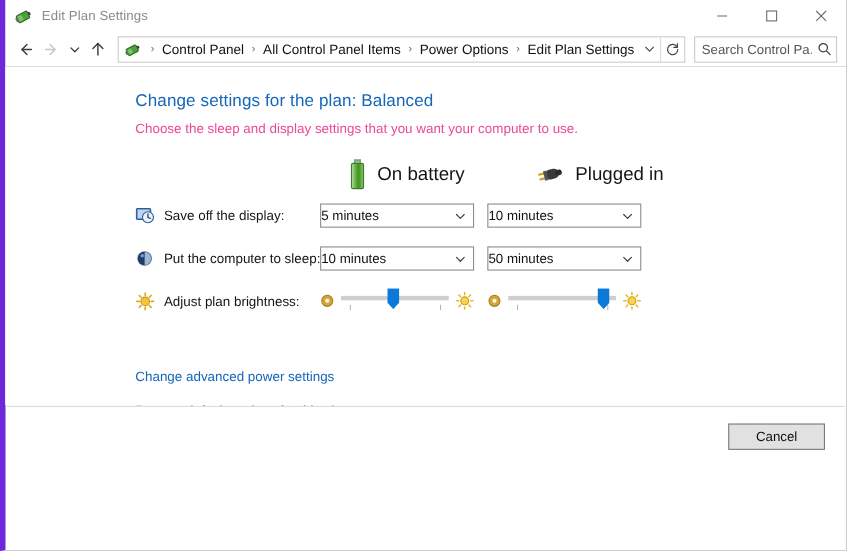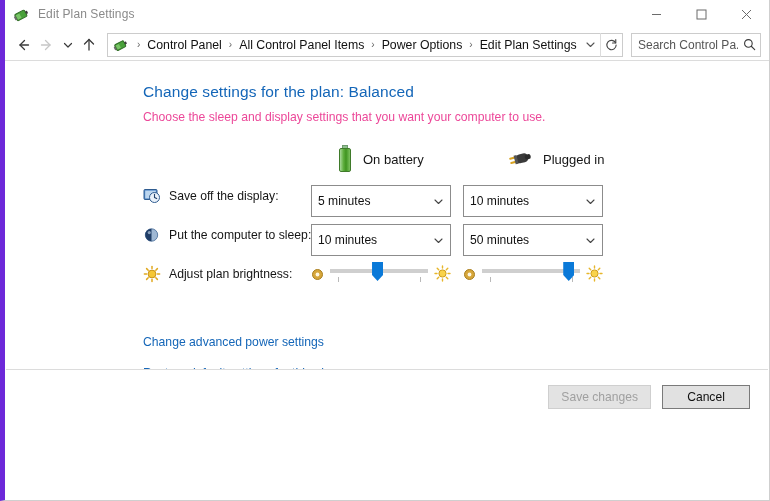--- a/index.html
+++ b/index.html
@@ -134,21 +134,20 @@
   }
   .searchbox input::placeholder { color: #555; opacity: 1; }
   .search-icon { width: 22px; display: flex; align-items: center; justify-content: center; color: #3a3a3a; flex: none; }
 
   
   .content-area {
     position: relative;
     height: 307px;
     background: #ffffff;
     display: flex;
-    gap: 20px;
   }
   .left-pane {
     width: 4px;
     flex: none;
     background: #ffffff;
   }
   .main-pane {
     flex: 1 1 auto;
     padding: 22px 0 0 114px;
     position: relative;
@@ -173,21 +172,21 @@
     height: 30px;
   }
   .col-head-item {
     position: absolute;
     top: 0;
     display: flex;
     align-items: center;
     height: 30px;
   }
   .col-head-item .label {
-    font-size: 13px;
+    font-size: 17px;
     color: #151515;
     margin-left: 10px;
     white-space: nowrap;
   }
   .col-battery { left: 194px; }
   .col-plug    { left: 362px; }
 
   
   .battery-icon { width: 16px; height: 28px; position: relative; }
   .battery-icon .cap {
@@ -219,28 +218,27 @@
   }
   .row .row-label {
     margin-left: 8px;
     font-size: 12.2px;
     color: #151515;
     white-space: nowrap;
   }
   .select {
     position: absolute;
     top: 9px;
-    width: 140px; height: 32px;
+    width: 140px; height: 22px;
     border: 1px solid #8c8c8c;
     background: #ffffff;
     display: flex;
     align-items: center;
     font-size: 12.1px;
     color: #101010;
-    padding-left: 6px;
   }
   .select .chev {
     position: absolute;
     right: 6px; top: 0; bottom: 0;
     display: flex; align-items: center;
     color: #444;
   }
   .sel-battery { left: 168px; }
   .sel-plug    { left: 320px; }
 
@@ -617,18 +615,17 @@
       <div class="links">
         <a class="link" href="#">Change advanced power settings</a>
         <a class="link" href="#">Restore default settings for this plan</a>
       </div>
 
     </div>
   </div>
 
   <div class="footer">
     <div class="footer-btns">
-      <div class="btn disabled">Save changes</div>
       <div class="btn default">Cancel</div>
     </div>
   </div>
 
 </div>
 
 </body></html>

